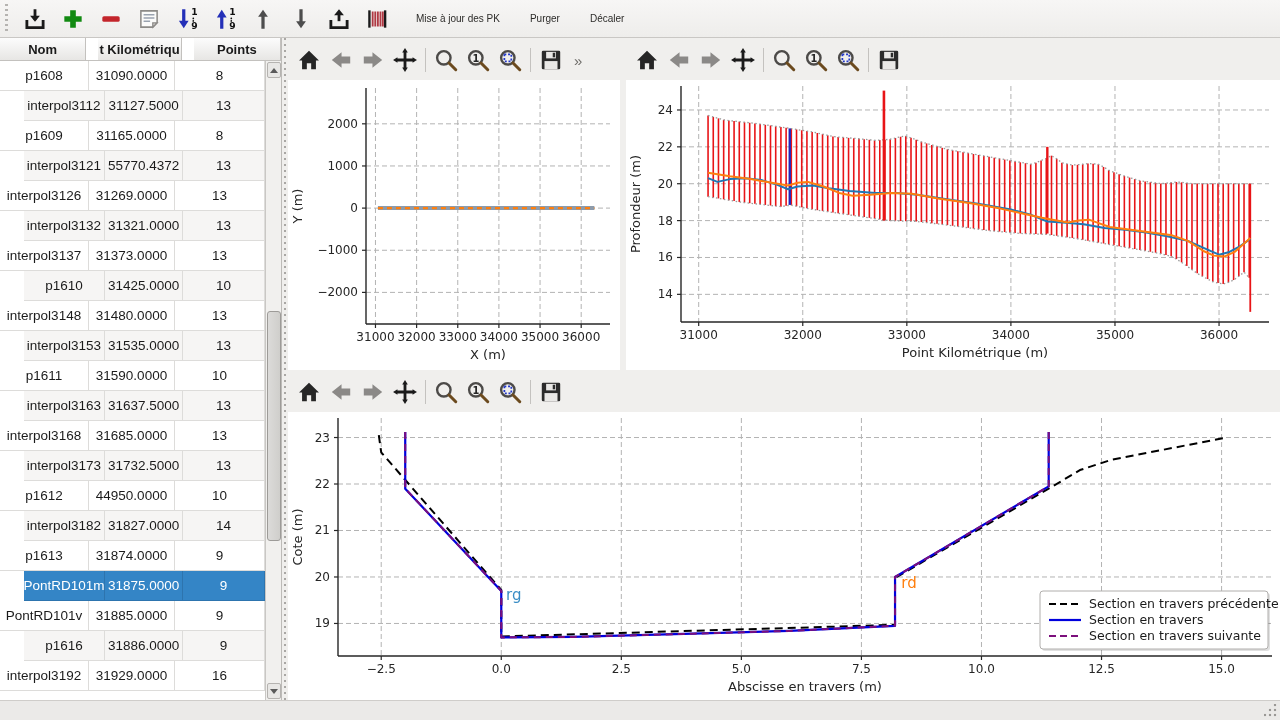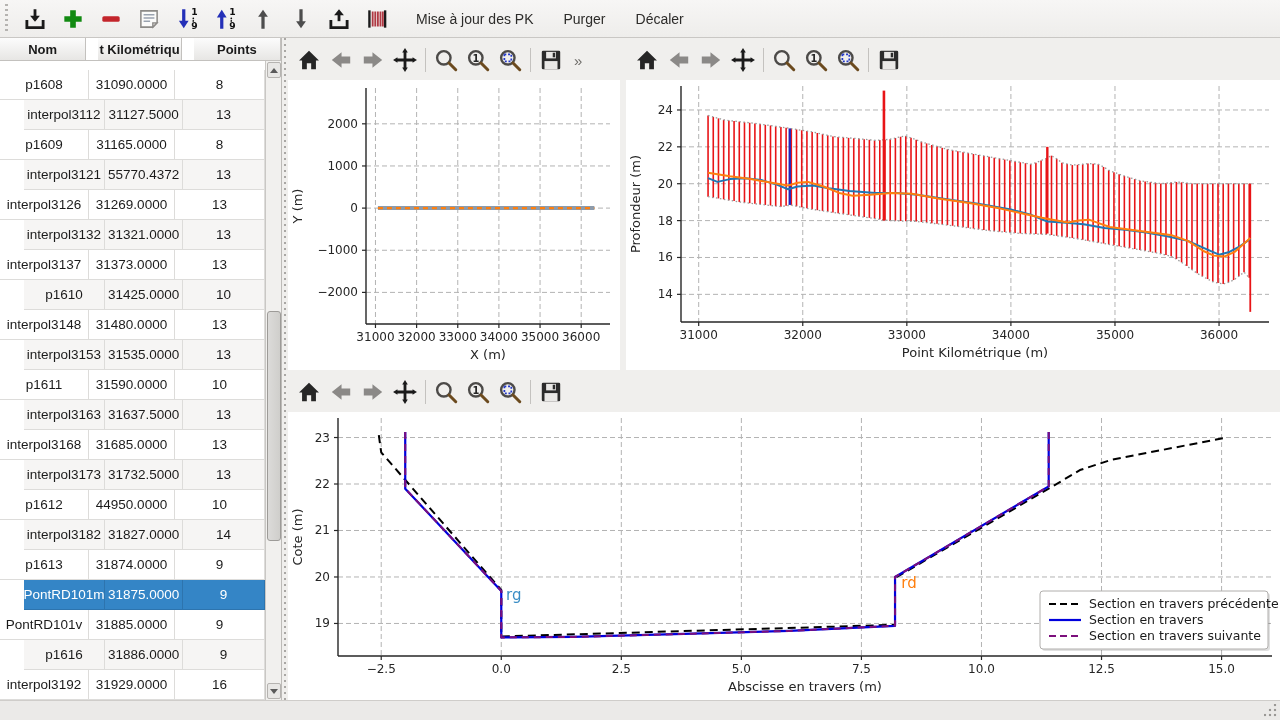--- a/index.html
+++ b/index.html
@@ -10,33 +10,33 @@
   
   #main-toolbar { left:0; top:0; width:1280px; height:38px;
     background:linear-gradient(#f7f6f5,#eeedeb);
     border-bottom:1px solid #c9c7c4; display:flex; align-items:center; gap:4px; }
   .tb-grip { width:10px; height:30px; margin:0 2px;
     background:repeating-linear-gradient(to bottom,#b5b3b0 0 2px,transparent 2px 5px);
     background-size:3px 100%; background-position:3px 0; background-repeat:no-repeat; }
   .tb-btn { width:34px; height:32px; display:flex; align-items:center; justify-content:center;
     border:1px solid transparent; border-radius:3px; background:transparent; }
   .tb-btn svg { display:block; }
-  .tb-text { padding:6px 10px; font-size:14px; color:#2d2c2a; border-radius:3px; }
+  .tb-text { padding:6px 10px; font-size:10px; color:#2d2c2a; border-radius:3px; }
 
   
   #table-panel { left:0; top:38px; width:282px; height:662px; background:#fff;
     border-right:1px solid #bdbbb8; }
   #table-header { display:flex; height:23px; border-bottom:1px solid #c3c1be;gap:12px; }
   .th { background:linear-gradient(#fcfcfc,#e7e6e4); border-right:1px solid #c3c1be;
     font-weight:bold; font-size:13px; color:#1a1a1a; display:flex; align-items:center;
     justify-content:center; overflow:hidden; white-space:nowrap; }
   .th:nth-child(1){ width:89px; }
   .th:nth-child(2){ width:86px; }
   .th:nth-child(3){ width:90px; }
-  #table-body { position:absolute; left:0; top:32px; width:265px; height:639px; overflow:hidden; }
+  #table-body { position:absolute; left:0; top:23px; width:265px; height:639px; overflow:hidden; }
   .tr { display:flex; height:30px; border-bottom:1px solid #dddcda; background:#fff; }
   .tr.alt { background:#f6f5f4;margin-left:24px; }
   .tr.selected { background:#3485c6; border-bottom:1px solid #2d74ae; }
   .td { border-right:1px solid #dddcda; font-size:13.5px; color:#1b1b1b;
     display:flex; align-items:center; justify-content:center; overflow:hidden; }
   .tr.selected .td { color:#fff; border-right-color:#2d74ae; }
   .td:nth-child(1){ width:89px; }
   .td:nth-child(2){ width:86px; }
   .td:nth-child(3){ width:90px; }
 

